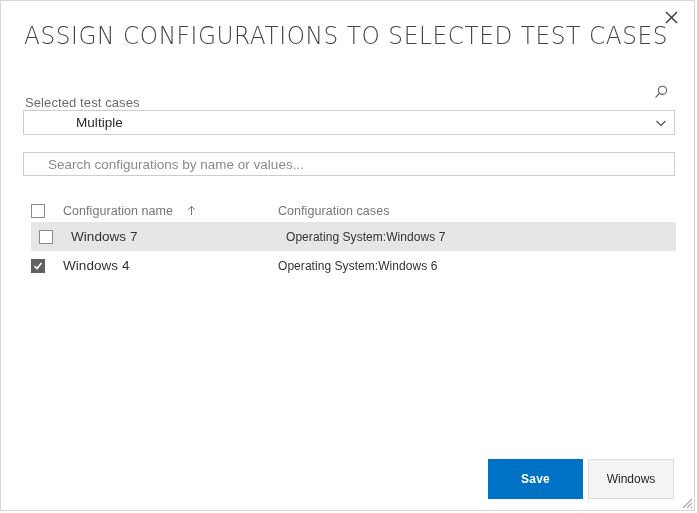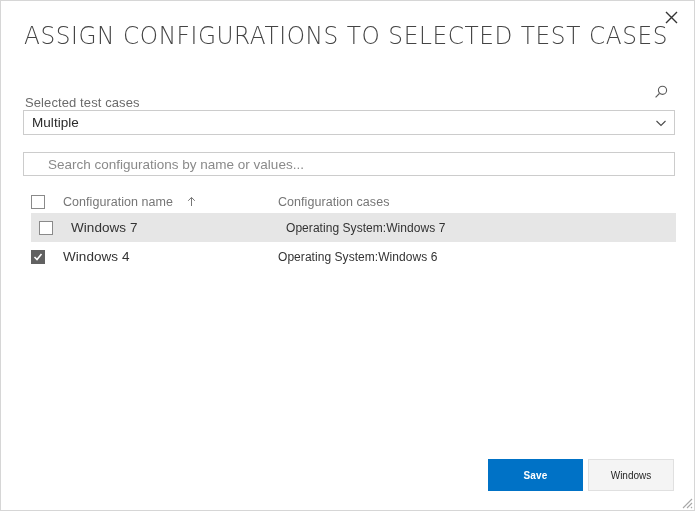--- a/index.html
+++ b/index.html
@@ -89,20 +89,21 @@
     display: flex;
     align-items: center;
     cursor: pointer;
   }
   .dropdown-value {
     font-size: 13.5px;
     color: #2b2b2b;
     padding-left: 8px;
     flex: 1;
     letter-spacing: 0.05px;
+    margin-left: 44px;
   }
   .dropdown-chevron {
     width: 26px;
     display: flex;
     align-items: center;
     justify-content: center;
   }
 
   
   .search-box {
@@ -130,21 +131,21 @@
     position: absolute;
     left: 22px;
     top: 189px;
     width: 653px;
   }
   .grid-row {
     display: flex;
     align-items: center;
     height: 29px;
   }
-  .grid-row.header { height: 23px; }
+  .grid-row.header { height: 23px; margin-top: 9px; }
   .grid-row.highlighted { background: #e6e6e6; margin-left: 8px; }
 
   .cell-check {
     width: 40px;
     flex: 0 0 40px;
     display: flex;
     align-items: center;
     padding-left: 8px;
     box-sizing: border-box;
   }
@@ -190,22 +191,22 @@
   }
   .cb.checked {
     background: #616161;
     border-color: #616161;
   }
   .cb.checked svg { display: block; }
 
   
   .btn {
     position: absolute;
-    height: 32px;
-    font-size: 10px;
+    height: 40px;
+    font-size: 12px;
     font-family: "Liberation Sans", sans-serif;
     border: 0;
     cursor: pointer;
     padding: 8px;
     box-sizing: border-box;
   }
   .btn-save {
     left: 487px;
     top: 458px;
     width: 95px;

